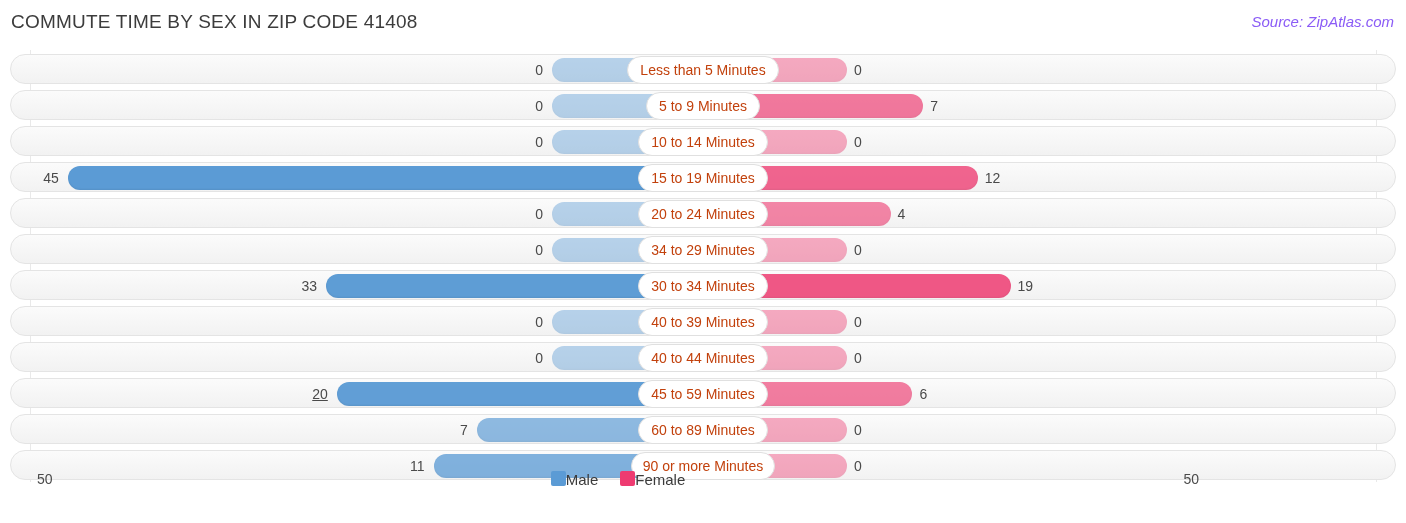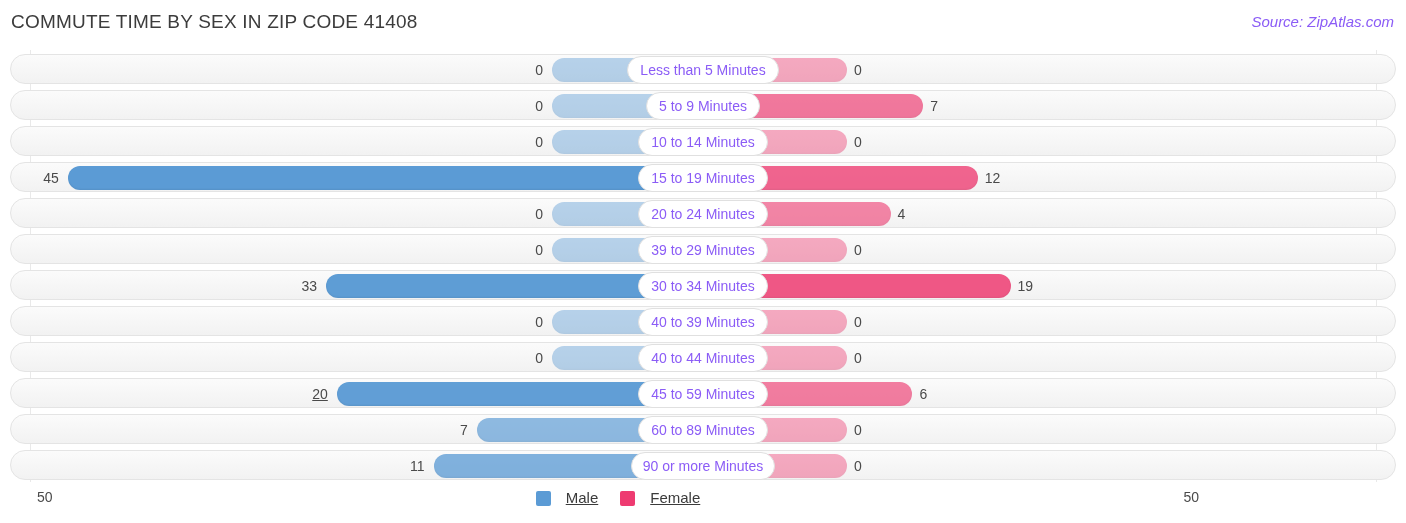--- a/index.html
+++ b/index.html
@@ -56,37 +56,37 @@
   .val{
     position:absolute;top:6px;font-size:14px;color:#4a4a4a;
     white-space:nowrap;line-height:18px;
   }
   .cat-pill{
     position:absolute;top:1px;height:28px;
     background:#ffffff;
     border:1px solid #e0e0e0;
     border-radius:14px;
     display:flex;align-items:center;justify-content:center;
-    font-size:14px;color:#8b5cf6;white-space:nowrap;
+    font-size:14px;color:#c2410c;white-space:nowrap;
     box-sizing:border-box;
   }
   
   #footer{
-    position:absolute;left:0;top:486px;width:1236px;height:37px;
+    position:absolute;left:0;top:468px;width:1236px;height:37px;
   }
   .axis-tick{
     position:absolute;top:3px;font-size:14px;color:#4a4a4a;
   }
   #axis-left{left:37px;}
   #axis-right{right:37px;}
   #legend{
     position:absolute;left:0;right:0;top:3px;
     display:flex;justify-content:center;align-items:center;gap:22px;
   }
-  .legend-item{display:flex;align-items:flex-end;gap:15px;text-decoration:underline;}
+  .legend-item{display:flex;align-items:flex-start;gap:0;}
   .legend-swatch{width:15px;height:15px;border-radius:2px;display:block;}
   .legend-label{font-size:15px;color:#3b3b3b;}
 </style>
 </head>
 <body>
 
 <div id="header">
   <div id="chart-title">COMMUTE TIME BY SEX IN ZIP CODE 41408</div>
   <div id="source-label">Source: ZipAtlas.com</div>
 </div>
@@ -127,21 +127,21 @@
       <div class="bar bar-female" style="left: 692px; width: 187.6px; opacity: 0.607273;"></div>
       <div class="val" style="right: 852px;">0</div>
       <div class="val" style="left: 886.6px;">4</div>
       <div class="cat-pill" style="width: 129.2px; left: 627.4px;">20 to 24 Minutes</div>
     </div>
     <div class="row" style="top: 184px;">
       <div class="bar bar-male" style="left: 541px; width: 151px; opacity: 0.42;"></div>
       <div class="bar bar-female" style="left: 692px; width: 144px; opacity: 0.42;"></div>
       <div class="val" style="right: 852px;">0</div>
       <div class="val" style="left: 843px;">0</div>
-      <div class="cat-pill" style="width: 129.2px; left: 627.4px;">39 to 29 Minutes</div>
+      <div class="cat-pill" style="width: 129.2px; left: 627.4px;">34 to 29 Minutes</div>
     </div>
     <div class="row" style="top: 220px;">
       <div class="bar bar-male" style="left: 315.04px; width: 376.96px; opacity: 0.978182;"></div>
       <div class="bar bar-female" style="left: 692px; width: 307.5px; opacity: 0.847273;"></div>
       <div class="val" style="right: 1077.96px;">33</div>
       <div class="val" style="left: 1006.5px;">19</div>
       <div class="cat-pill" style="width: 129.2px; left: 627.4px;">30 to 34 Minutes</div>
     </div>
     <div class="row" style="top: 256px;">
       <div class="bar bar-male" style="left: 541px; width: 151px; opacity: 0.42;"></div>

